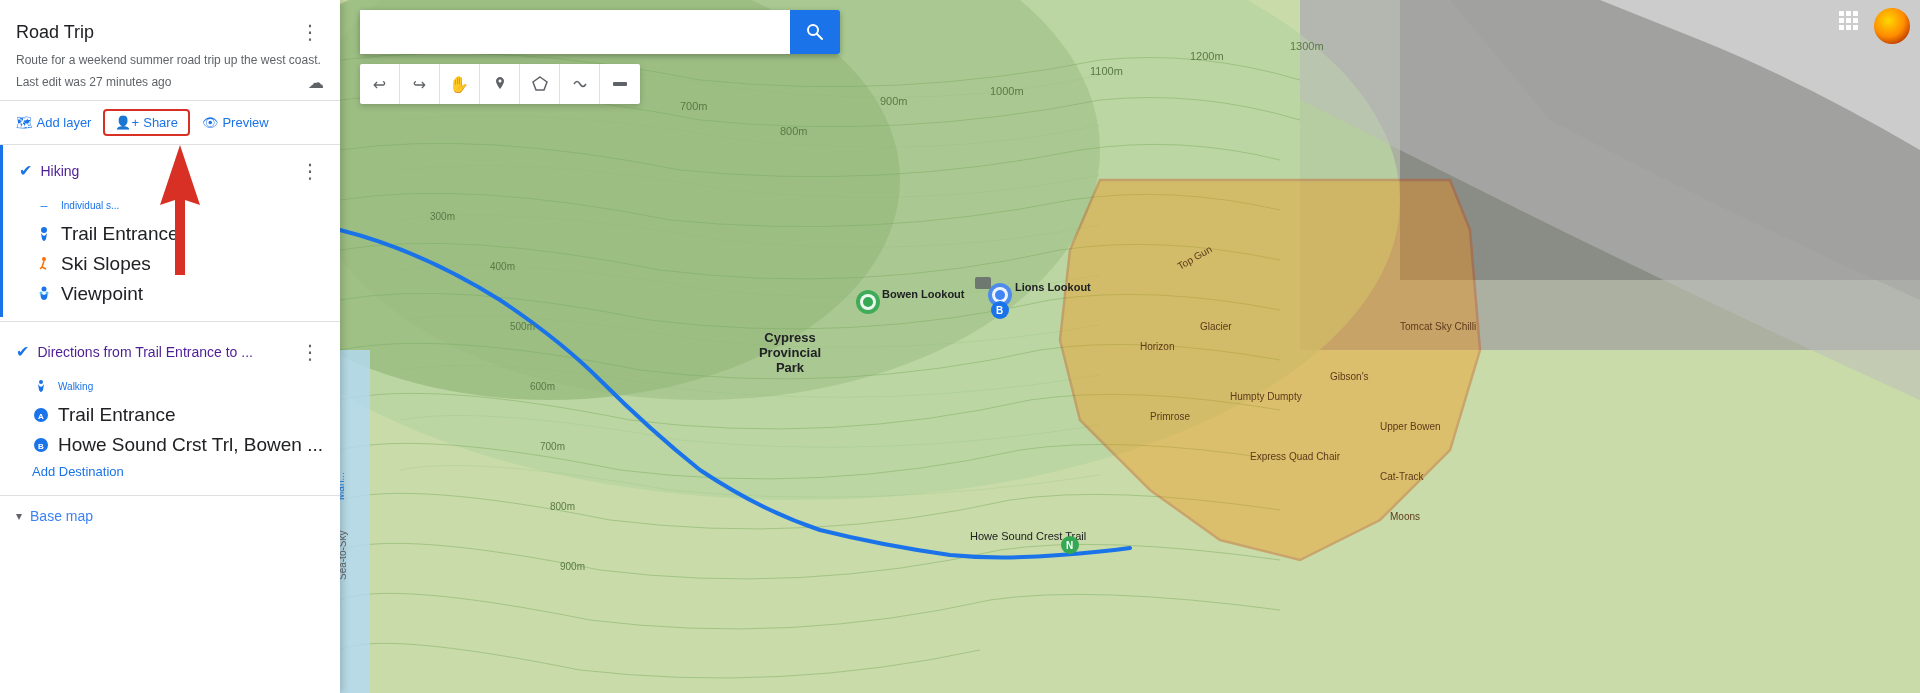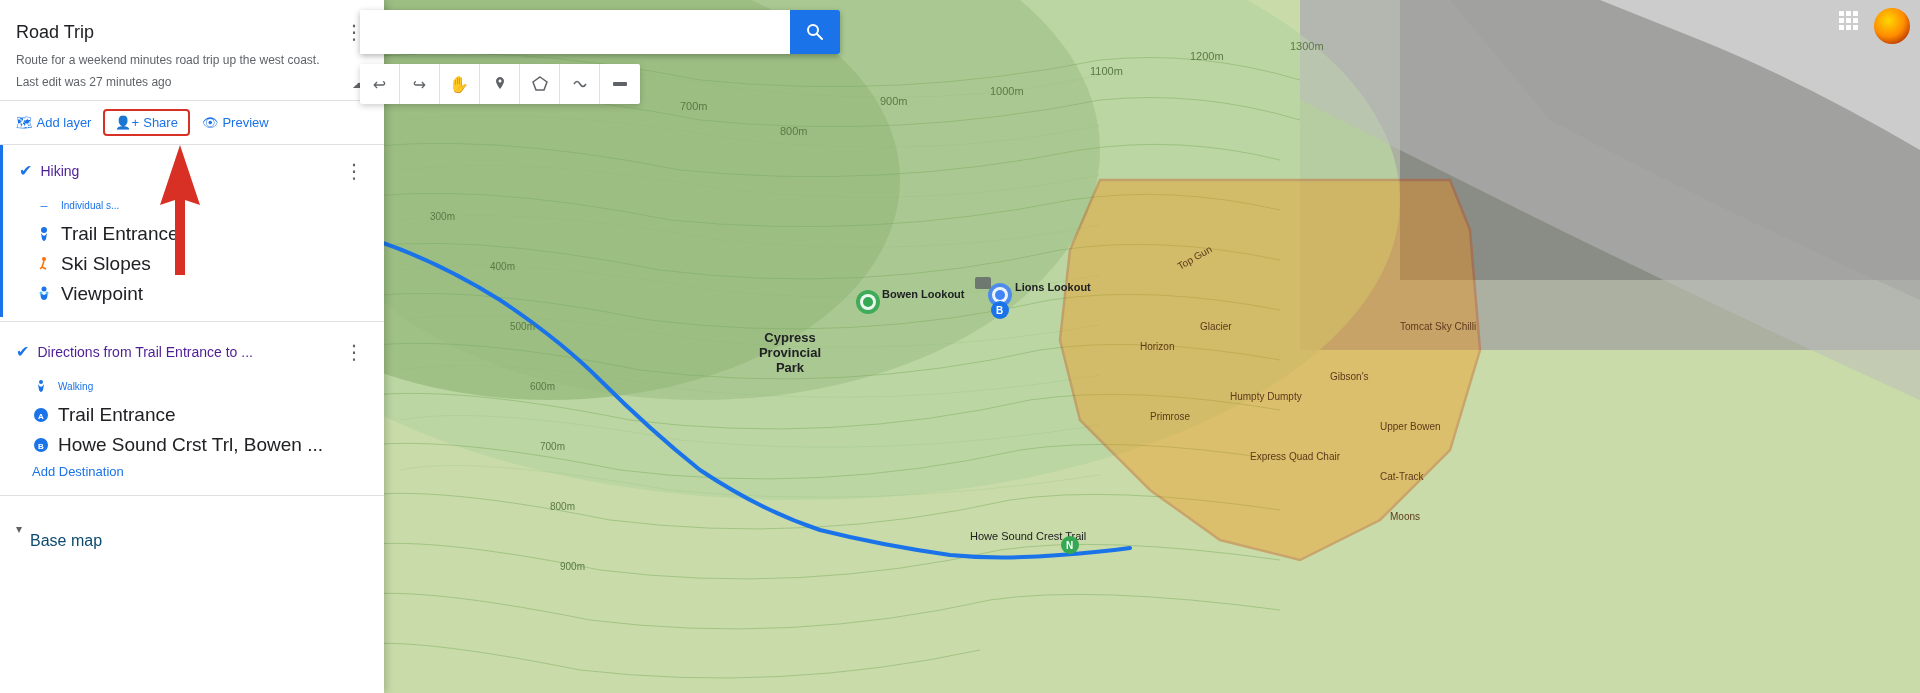--- a/index.html
+++ b/index.html
@@ -18,21 +18,21 @@
     .terrain-svg {
       position: absolute;
       left: 0; top: 0;
       width: 100%; height: 100%;
     }
 
     
     #sidebar {
       position: absolute;
       left: 0; top: 0;
-      width: 384px;
+      width: 340px;
       height: 693px;
       background: #fff;
       box-shadow: 2px 0 8px rgba(0,0,0,0.2);
       z-index: 10;
       display: flex;
       flex-direction: column;
     }
 
     
     .sidebar-header {
@@ -320,24 +320,23 @@
       align-items: center;
       gap: 8px;
     }
 
     .collapse-icon {
       color: #5f6368;
       font-size: 12px;
     }
 
     .basemap-label {
-      font-size: 16px;
+      font-size: 14px;
       font-weight: 500;
-      color: #0c4a6e;
-      margin-top: 24px;
+      color: #3b82f6;
     }
   </style>
 </head>
 <body>
 
 <div id="map-container">
   <svg class="terrain-svg" viewBox="0 0 1920 693" xmlns="http://www.w3.org/2000/svg">
 
     <rect x="1300" y="0" width="620" height="350" fill="#9e9e9e" opacity="0.7"></rect>
     <rect x="1400" y="0" width="520" height="280" fill="#757575" opacity="0.6"></rect>
@@ -443,21 +442,21 @@
   </svg>
 </div>
 
 <div id="sidebar">
 
   <div class="sidebar-header">
     <div class="sidebar-title-row">
       <span class="sidebar-title">Road Trip</span>
       <button class="three-dot-btn">⋮</button>
     </div>
-    <div class="sidebar-subtitle">Route for a weekend minutes road trip up the west coast.</div>
+    <div class="sidebar-subtitle">Route for a weekend summer road trip up the west coast.</div>
     <div class="sidebar-lastedit">
       <span>Last edit was 27 minutes ago</span>
       <span class="cloud-icon">☁</span>
     </div>
   </div>
 
   <div class="toolbar-row">
     <button class="add-layer-btn">
       <span>🗺</span>
       <span>Add layer</span>

